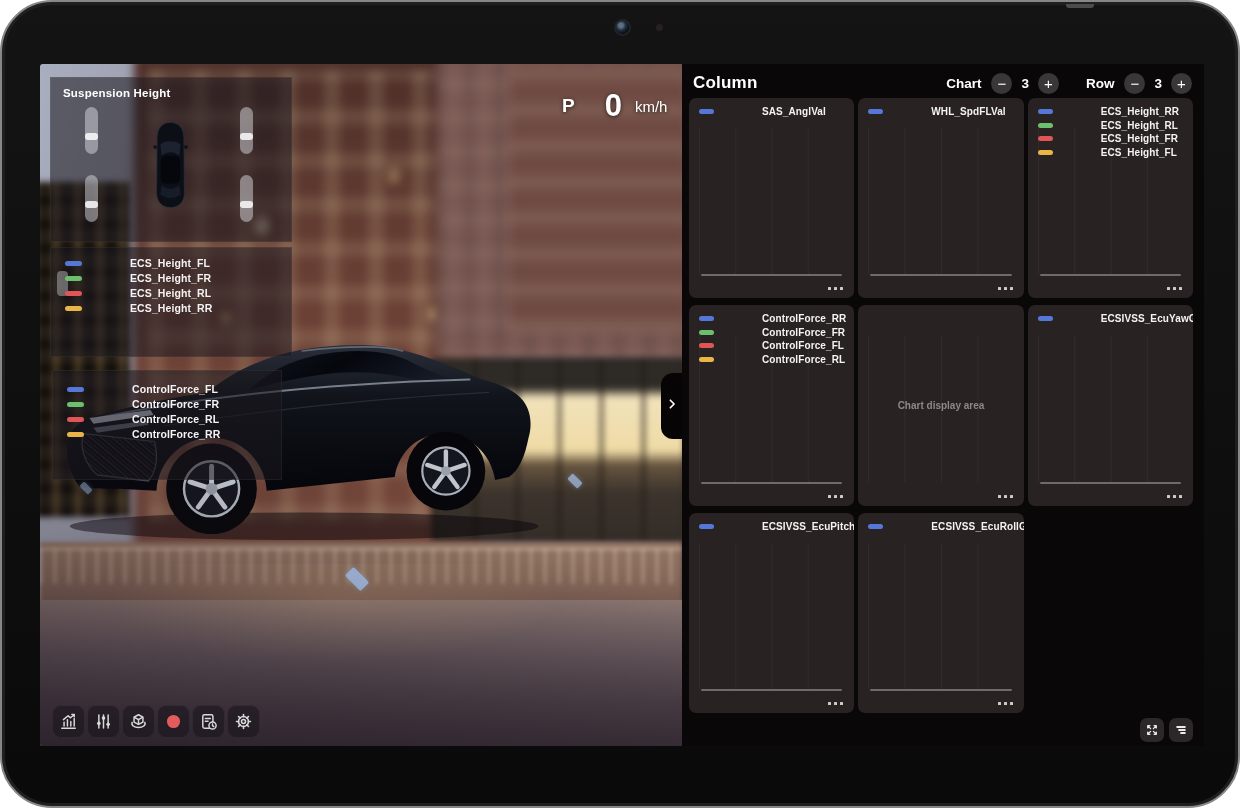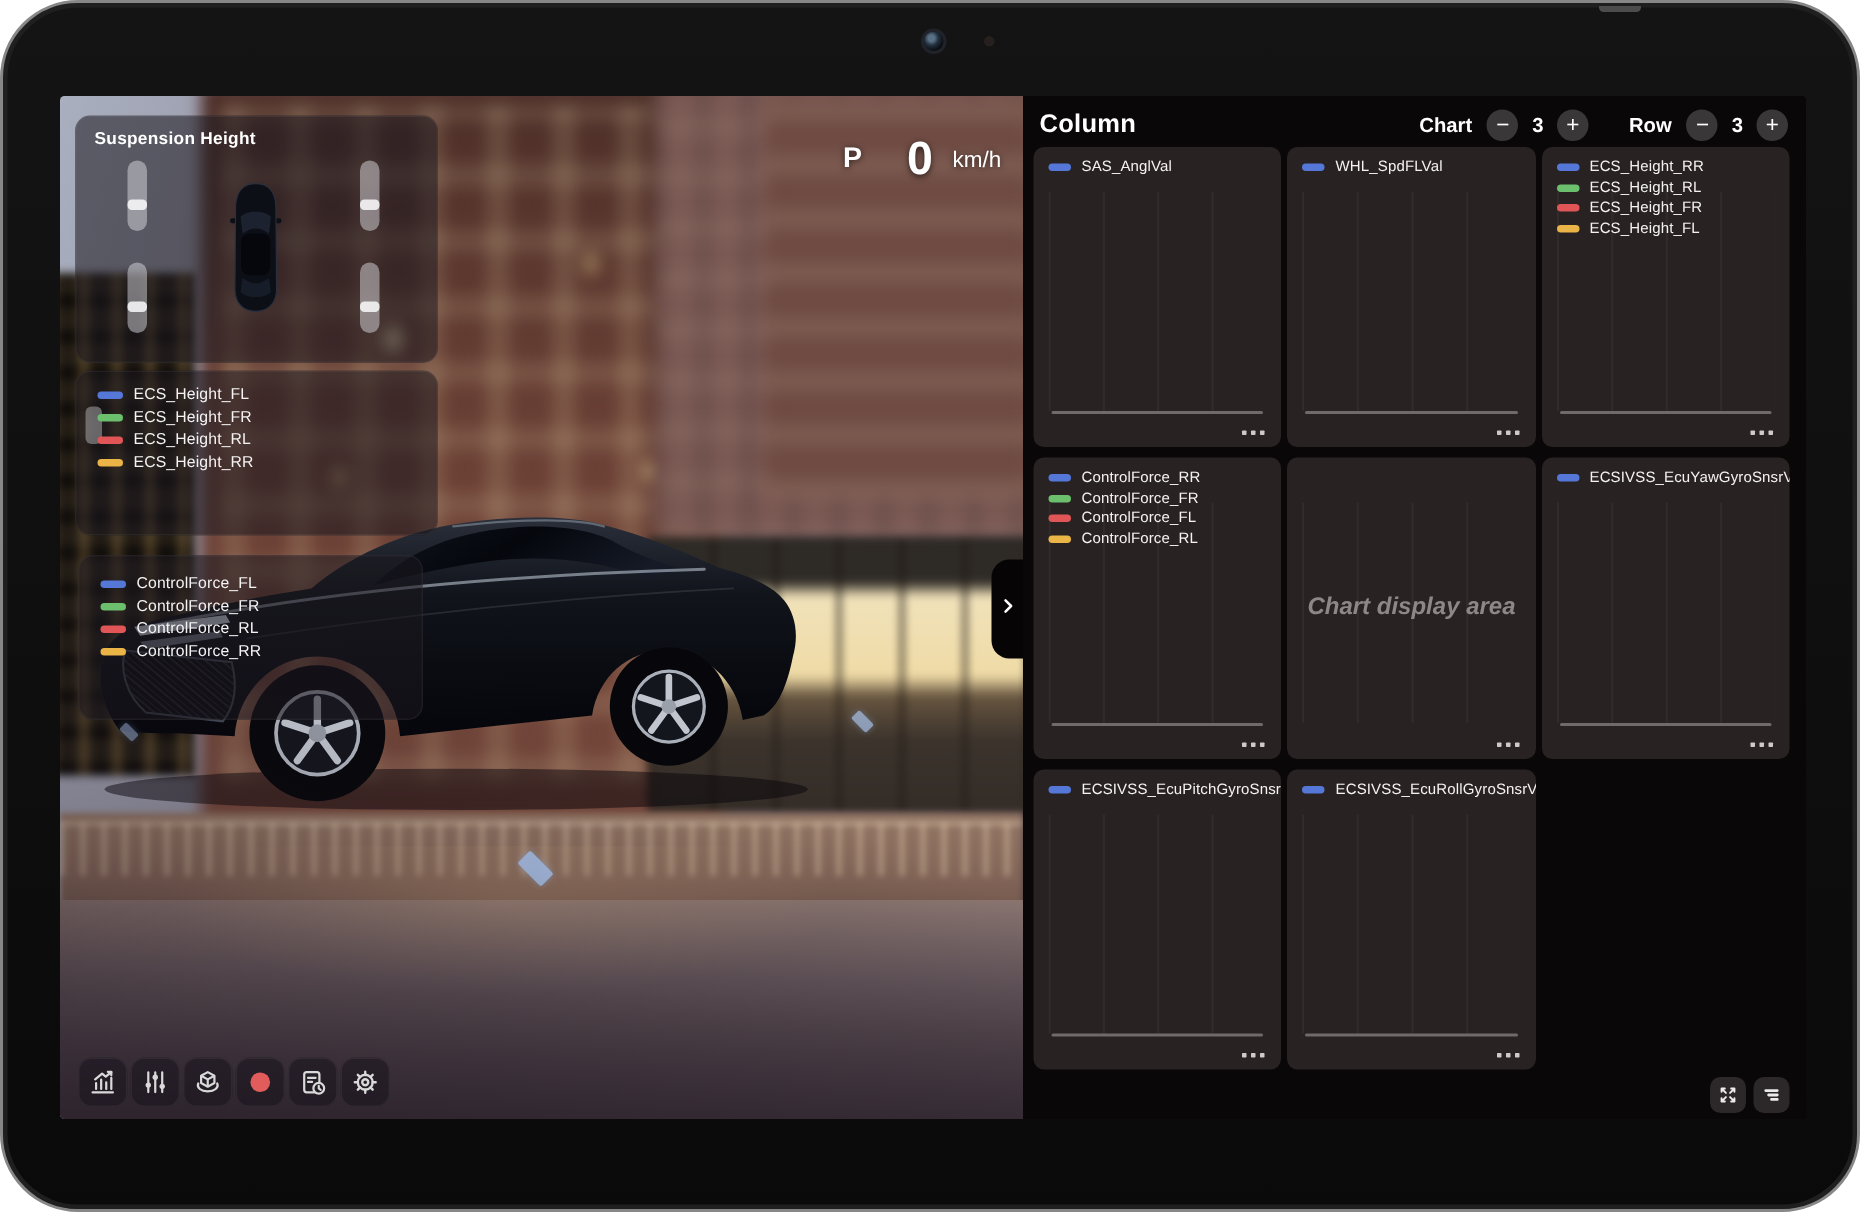--- a/index.html
+++ b/index.html
@@ -76,41 +76,41 @@
   .car { position:absolute; left:16px; top:214px; width:512px; height:268px; }
 
   
   .hud { position:absolute; left:522px; top:24px; display:flex; align-items:center; color:#fff;
     text-shadow:0 1px 4px rgba(0,0,0,.65); white-space:nowrap; }
   .hud-gear  { font-size:19px; font-weight:700; }
   .hud-speed { font-size:31px; font-weight:700; margin-left:30px; }
   .hud-unit  { font-size:15px; font-weight:400; margin-left:13px; }
 
   
-  .glass-panel { position:absolute; background:rgba(28,24,31,.55); border-radius:10px;
+  .glass-panel { position:absolute; background:rgba(28,24,31,.55); border-radius:0;
     box-shadow:inset 0 0 0 1px rgba(255,255,255,.05); }
   .susp-panel { left:10px; top:13px; width:242px; height:165px; }
   .susp-title { padding:10px 0 0 13px; font-size:11.5px; font-weight:700; color:#fff; letter-spacing:.2px; }
   .s-track { position:absolute; width:13px; height:47px; border-radius:7px;
     background:rgba(224,224,230,.48); }
   .s-thumb { position:absolute; left:0; top:56%; width:13px; height:7px; border-radius:3px;
     background:rgba(250,250,252,.85); }
   .s-track.fl { left:35px;  top:30px; }
   .s-track.fr { left:190px; top:30px; }
   .s-track.rl { left:35px;  top:98px; }
   .s-track.rr { left:190px; top:98px; }
   .topcar { position:absolute; left:102px; top:42px; }
 
   .ecs-panel { left:10px; top:183px; width:242px; height:110px; }
   .cf-panel  { left:12px; top:306px; width:230px; height:110px; }
   .legend-list { padding:10px 0 0 15px; display:flex; flex-direction:column; gap:3px; position:relative; }
   .cf-panel .legend-list { padding-top:13px; }
   .legend-item { display:flex; align-items:center; gap:7px; }
   .legend-swatch { width:17px; height:5px; border-radius:2.5px; flex:0 0 auto; }
-  .legend-label { font-size:10.5px; font-weight:400; color:#f4f2f2; letter-spacing:.1px; }
+  .legend-label { font-size:10.5px; font-weight:700; color:#f4f2f2; letter-spacing:.1px;margin-left:41px; }
   .panel-handle { position:absolute; left:7px; top:24px; width:11px; height:25px; border-radius:4px;
     background:rgba(165,165,170,.55); }
 
   
   .toolbar { position:absolute; left:12px; bottom:8px; display:flex; gap:2px; }
   .tool-btn { width:33px; height:33px; border-radius:9px; background:rgba(24,19,27,.55);
     box-shadow:inset 0 0 0 1px rgba(255,255,255,.06); display:flex; align-items:center; justify-content:center; }
   .tool-icon svg { width:19px; height:19px; display:block; }
 
   
@@ -133,21 +133,21 @@
     display:grid; grid-template-columns:repeat(3,1fr); grid-template-rows:repeat(3,1fr); gap:7px 4px; }
   .chart-cell { position:relative; background:#282223; border-radius:7px; padding:8px 10px; overflow:hidden; }
   .cell-gridlines { position:absolute; left:10px; right:10px; top:30px; bottom:24px;
     background-image:linear-gradient(90deg, rgba(255,255,255,.045) 1px, transparent 1px);
     background-size:25% 100%; }
   .cell-legend { position:relative; display:flex; flex-direction:column; gap:2.5px; }
   .cell-legend .legend-swatch { width:15px; height:5px; }
   .cell-legend .legend-label { font-size:10px; }
   .cell-baseline { position:absolute; left:12px; right:12px; bottom:22px; height:2px; background:#6f6b6b; border-radius:1px; }
   .cell-placeholder { position:absolute; inset:0; display:flex; align-items:center; justify-content:center;
-    color:#8d8787; font-size:16px; font-weight:700;font-style:italic; }
+    color:#8d8787; font-size:10px; font-weight:700; }
   .cell-dots { position:absolute; right:9px; bottom:6px; display:flex; gap:3px; padding:2px; }
   .cell-dots i { width:3px; height:3px; background:#cfc9c9; border-radius:.5px; display:block; }
 
   .chart-footer { position:absolute; right:11px; bottom:4px; display:flex; gap:5px; }
   .footer-btn { width:24px; height:24px; border-radius:7px; background:#2c2829;
     display:flex; align-items:center; justify-content:center; }
   .footer-btn svg { width:14px; height:14px; display:block; }
 </style>
 </head>
 <body>

